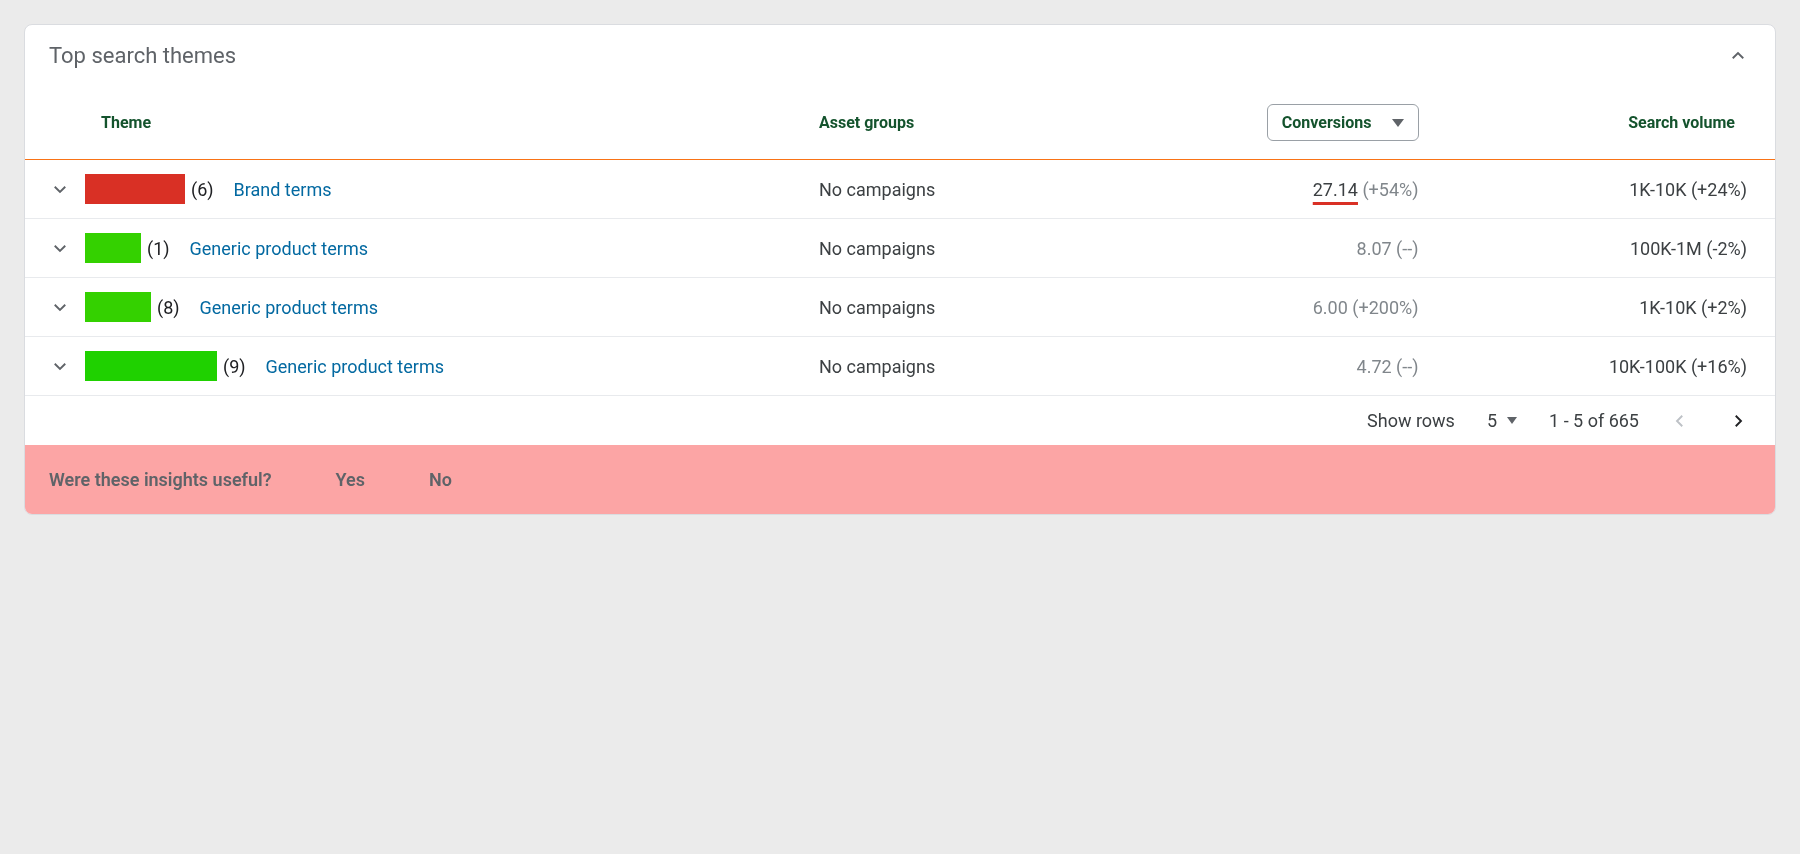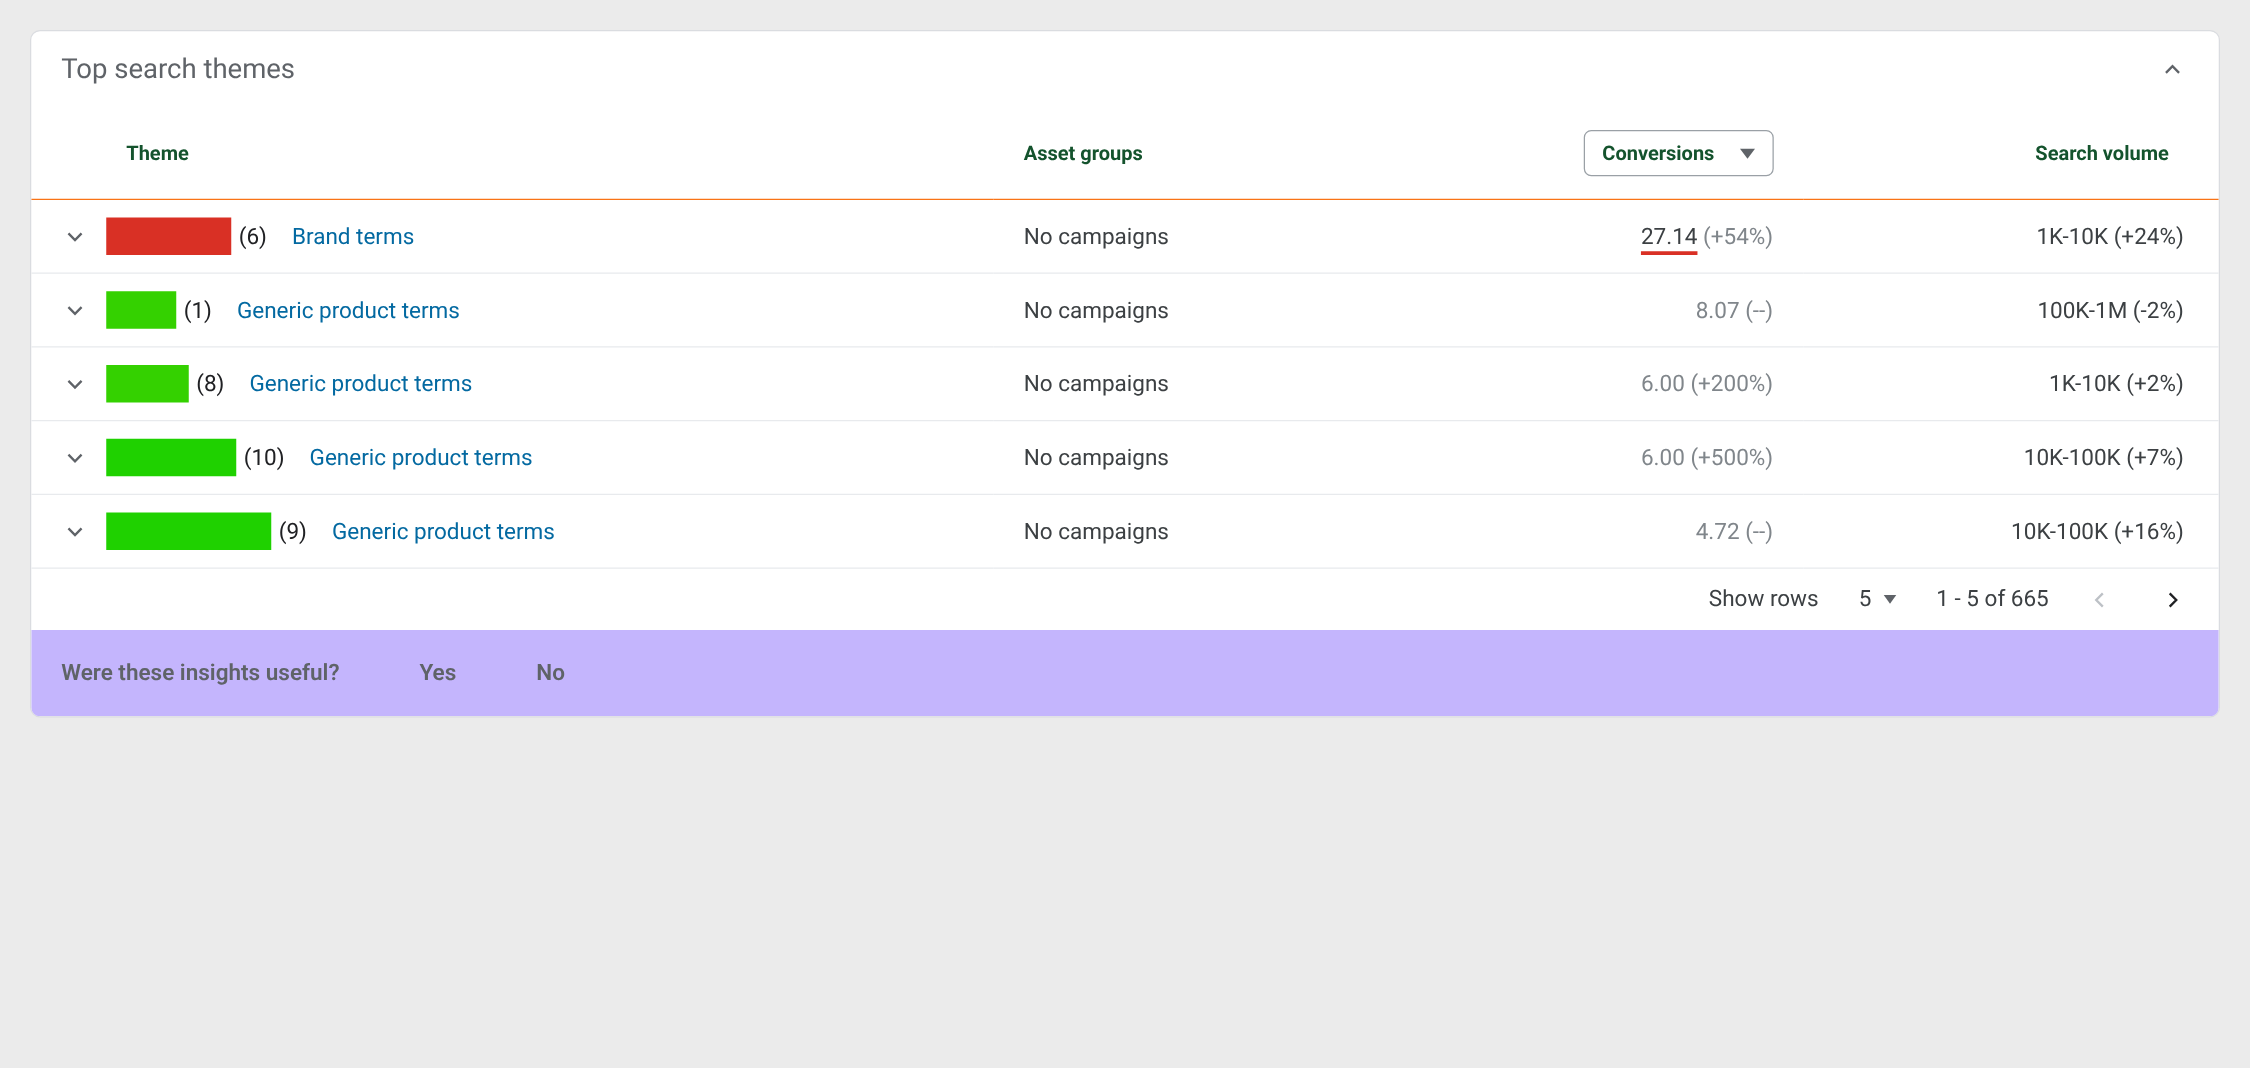--- a/index.html
+++ b/index.html
@@ -101,21 +101,21 @@
   .rows-tri { width: 0; height: 0; border-left: 5px solid transparent; border-right: 5px solid transparent; border-top: 7px solid #5f6368; }
   .pager-arrows { display: inline-flex; align-items: center; gap: 40px; }
   .pager-arrows svg { width: 18px; height: 18px; stroke-width: 2.5; fill: none; cursor: pointer; }
   .pg-prev { stroke: #bdc1c6; }
   .pg-next { stroke: #202124; }
   .feedback {
     display: flex;
     align-items: center;
     gap: 64px;
     padding: 24px 24px;
-    background: #c4b5fd;
+    background: #fca5a5;
     font-size: 18px;
     color: #5f6368;
     font-weight: 600;
   }
   .feedback-opt { cursor: pointer; }
 </style>
 </head>
 <body>
 
 <div class="card">
@@ -187,35 +187,20 @@
           <td class="col-asset">No campaigns</td>
           <td class="col-conv"><span class="grey">6.00</span> <span class="grey">(+200%)</span></td>
           <td class="col-vol">1K-10K (+2%)</td>
         </tr>
         <tr>
           <td class="col-theme" style="padding-left: 8px;">
             <div class="row-theme">
               <svg viewBox="0 0 24 24" class="row-chev">
                 <polyline points="5 9 12 16 19 9"></polyline>
               </svg>
-              <span class="swatch" style="background: rgb(31, 209, 0); width: 104px;"></span>
-              <span class="count">(10)</span>
-              <span class="label">Generic product terms</span>
-            </div>
-          </td>
-          <td class="col-asset">No campaigns</td>
-          <td class="col-conv"><span class="grey">6.00</span> <span class="grey">(+500%)</span></td>
-          <td class="col-vol">10K-100K (+7%)</td>
-        </tr>
-        <tr>
-          <td class="col-theme" style="padding-left: 8px;">
-            <div class="row-theme">
-              <svg viewBox="0 0 24 24" class="row-chev">
-                <polyline points="5 9 12 16 19 9"></polyline>
-              </svg>
               <span class="swatch" style="background: rgb(31, 209, 0); width: 132px;"></span>
               <span class="count">(9)</span>
               <span class="label">Generic product terms</span>
             </div>
           </td>
           <td class="col-asset">No campaigns</td>
           <td class="col-conv"><span class="grey">4.72</span> <span class="grey">(--)</span></td>
           <td class="col-vol">10K-100K (+16%)</td>
         </tr>
       </tbody>

